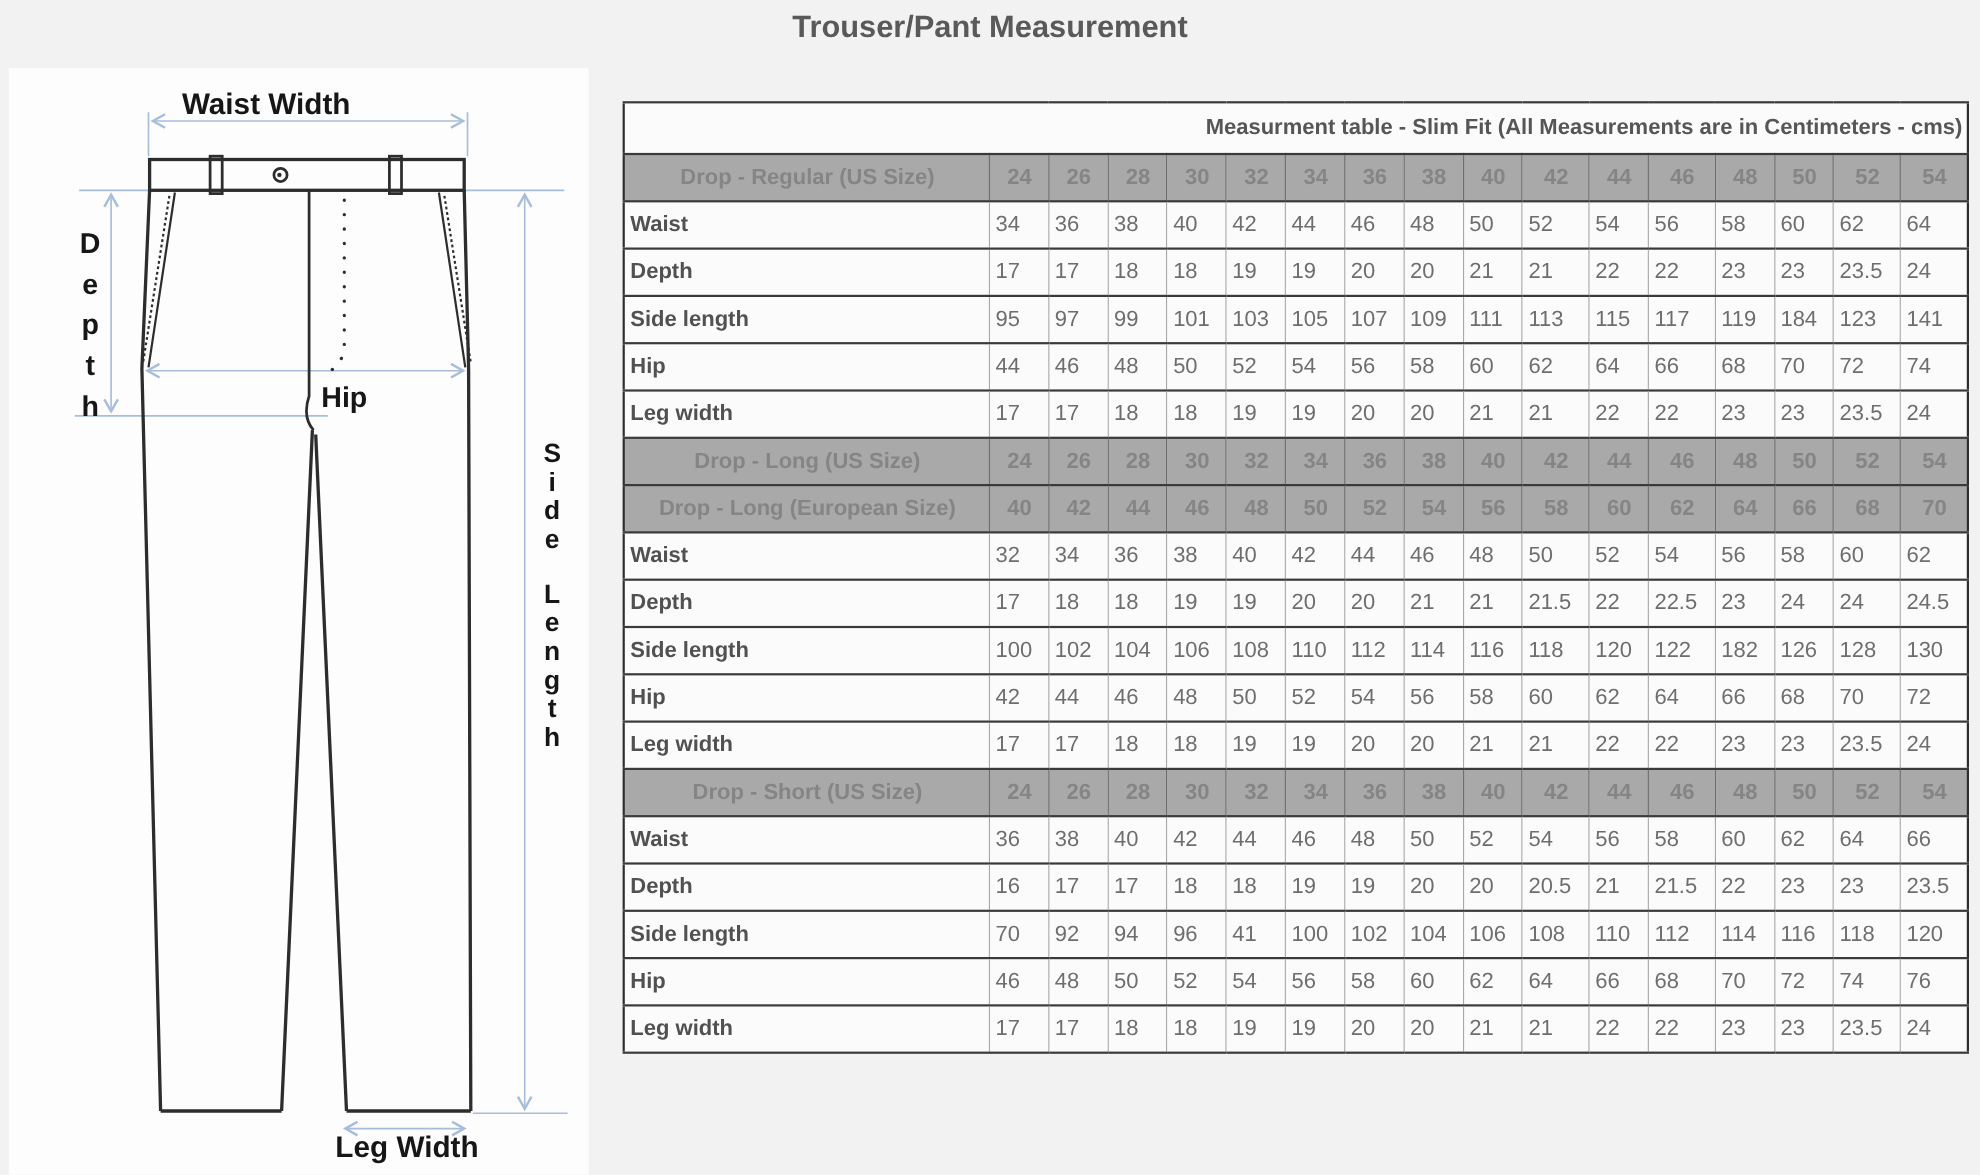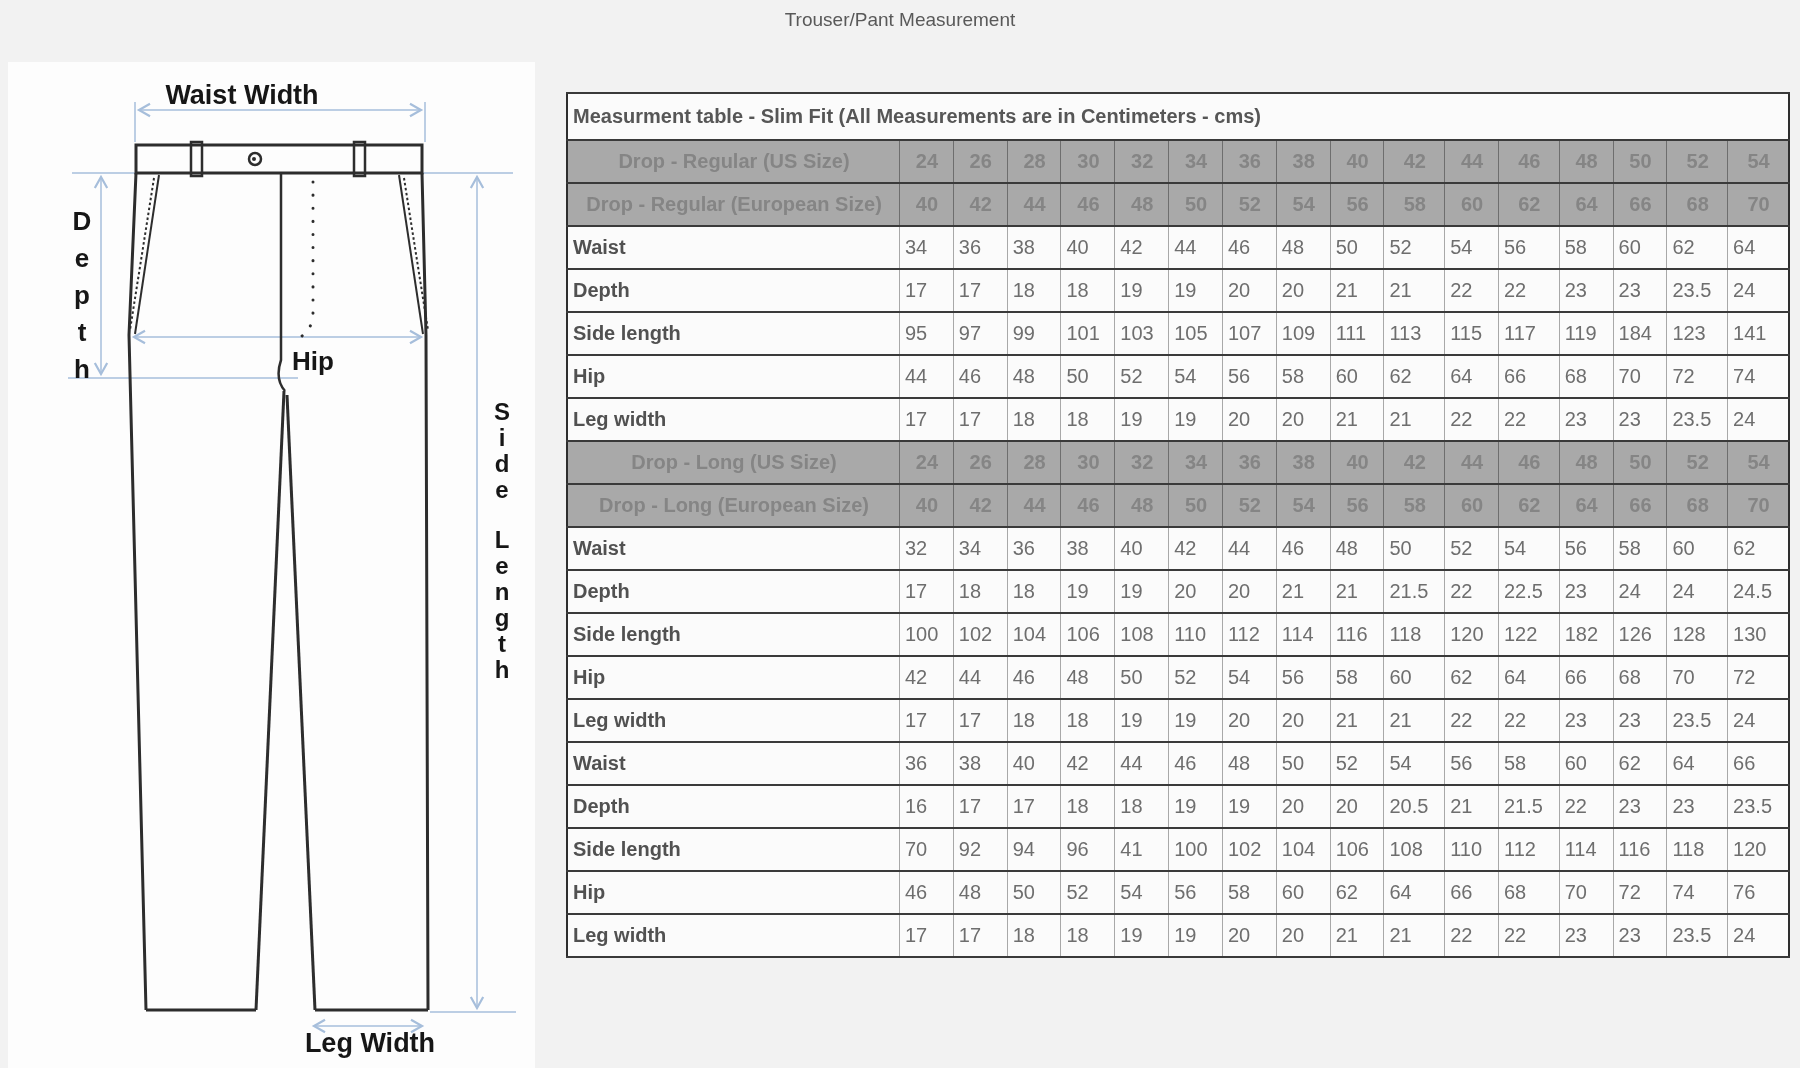--- a/index.html
+++ b/index.html
@@ -8,21 +8,21 @@
     --arrow_line:#a6bedb; --outline:#2d2d2d; --title_text:#595959;
   }
   html,body{margin:0;padding:0;}
   body{
     width:1800px;height:1068px;position:relative;overflow:hidden;
     background:var(--page_bg);
     font-family:"Liberation Sans","DejaVu Sans",sans-serif;
   }
   .page-title{
     position:absolute;top:9px;left:0;width:1800px;text-align:center;
-    font-size:19px;font-weight:normal;color:var(--title_text);
+    font-size:28px;font-weight:bold;color:var(--title_text);
   }
   .diagram-panel{
     position:absolute;left:8px;top:62px;width:527px;height:1006px;
     background:var(--panel_bg);
   }
   .diagram-panel svg{display:block;width:527px;height:1006px;}
   .outline{stroke:var(--outline);fill:none;}
   .arrowline{stroke:var(--arrow_line);stroke-width:1.5;fill:none;}
   .dlabel{fill:#161616;font-weight:bold;font-family:"Liberation Sans",sans-serif;}
   .table-wrap{position:absolute;left:566px;top:92px;width:1224px;}
@@ -30,21 +30,21 @@
     border-collapse:collapse;width:1224px;background:#fbfbfb;
     border:2px solid #2e2e2e;font-size:20px;table-layout:auto;
   }
   table.measure td{
     height:41px;padding:0 4px 0 5px;
     border-top:2px solid var(--border_dark);border-bottom:2px solid var(--border_dark);
     border-left:1px solid var(--border_light);border-right:1px solid var(--border_light);
     color:var(--data_text);text-align:left;white-space:nowrap;
   }
   table.measure tr.title-row td{
-    height:45px;text-align:left;font-weight:bold;color:#565656;background:#fbfbfb;
+    height:45px;text-align:right;font-weight:bold;color:#565656;background:#fbfbfb;
   }
   table.measure td.rowlabel{
     width:322px;font-weight:bold;color:var(--label_text);margin-left:47px;
   }
   table.measure tr.gray td{
     background:var(--gray_row_bg);color:var(--gray_row_text);font-weight:bold;
     text-align:center;border-left-color:#6e6e6e;border-right-color:#6e6e6e;
   }
 </style>
 </head>
@@ -123,39 +123,20 @@
           <td>38</td>
           <td>40</td>
           <td>42</td>
           <td>44</td>
           <td>46</td>
           <td>48</td>
           <td>50</td>
           <td>52</td>
           <td>54</td>
         </tr>
-        <tr class="gray">
-          <td class="rowlabel">Drop - Regular (European Size)</td>
-          <td>40</td>
-          <td>42</td>
-          <td>44</td>
-          <td>46</td>
-          <td>48</td>
-          <td>50</td>
-          <td>52</td>
-          <td>54</td>
-          <td>56</td>
-          <td>58</td>
-          <td>60</td>
-          <td>62</td>
-          <td>64</td>
-          <td>66</td>
-          <td>68</td>
-          <td>70</td>
-        </tr>
         <tr>
           <td class="rowlabel">Waist</td>
           <td>34</td>
           <td>36</td>
           <td>38</td>
           <td>40</td>
           <td>42</td>
           <td>44</td>
           <td>46</td>
           <td>48</td>
@@ -370,20 +351,39 @@
           <td>20</td>
           <td>21</td>
           <td>21</td>
           <td>22</td>
           <td>22</td>
           <td>23</td>
           <td>23</td>
           <td>23.5</td>
           <td>24</td>
         </tr>
+        <tr class="gray">
+          <td class="rowlabel">Drop - Short (US Size)</td>
+          <td>24</td>
+          <td>26</td>
+          <td>28</td>
+          <td>30</td>
+          <td>32</td>
+          <td>34</td>
+          <td>36</td>
+          <td>38</td>
+          <td>40</td>
+          <td>42</td>
+          <td>44</td>
+          <td>46</td>
+          <td>48</td>
+          <td>50</td>
+          <td>52</td>
+          <td>54</td>
+        </tr>
         <tr>
           <td class="rowlabel">Waist</td>
           <td>36</td>
           <td>38</td>
           <td>40</td>
           <td>42</td>
           <td>44</td>
           <td>46</td>
           <td>48</td>
           <td>50</td>

